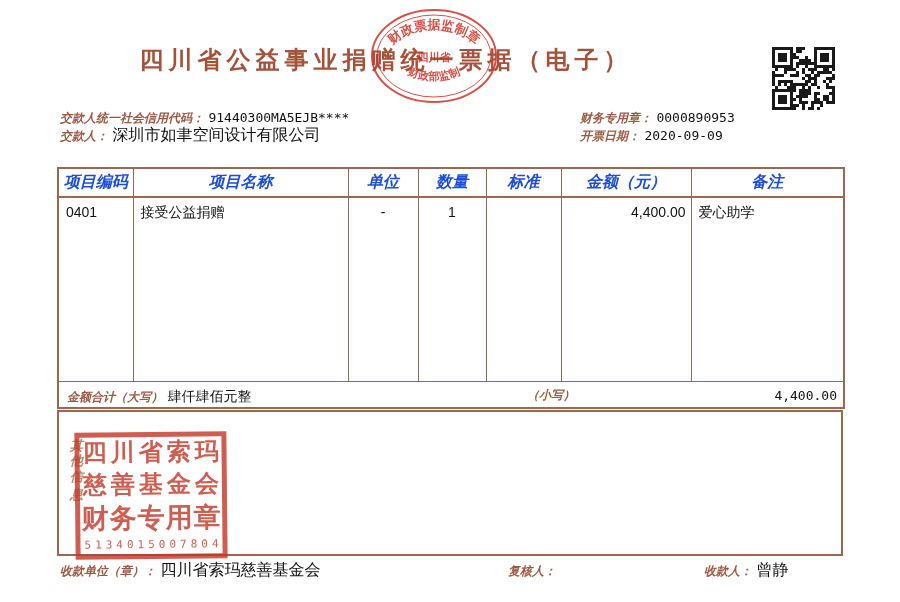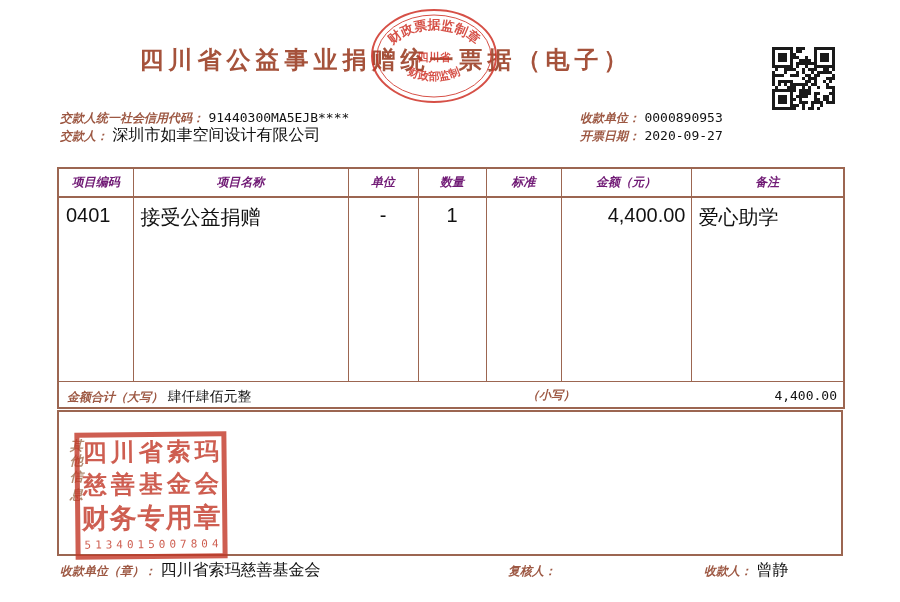--- a/index.html
+++ b/index.html
@@ -76,30 +76,30 @@
   .main-table th, .main-table td {
     border: 1px solid #9c6651;
     overflow: hidden;
   }
   .main-table { border: 2px solid #9c6651; }
   .main-table th {
     height: 29px;
     font-family: "Liberation Serif", serif;
     font-style: italic;
     font-weight: bold;
-    font-size: 12px;
-    color: #701a75;
+    font-size: 16px;
+    color: #1d4ed8;
     border-bottom-width: 2px;
   }
   .main-table td.data-cell {
     height: 184px;
     vertical-align: top;
     padding-top: 6px;
     font-family: "Liberation Sans", sans-serif;
-    font-size: 20px;
+    font-size: 14px;
     color: #111;
   }
   td.c-left   { text-align: left;  padding-left: 7px; }
   td.c-center { text-align: center; }
   td.c-right  { text-align: right; padding-right: 5px; font-family: "DejaVu Sans Mono", monospace; font-size: 13px; }
   .mono { font-family: "DejaVu Sans Mono", monospace; font-size: 13px; }
   
   .total-cell {
     position: relative;
     height: 27px;
@@ -373,26 +373,26 @@
       <span class="val">91440300MA5EJB****</span>
     </div>
     <div class="row">
       <span class="lbl">交款人：</span>
       <span class="val-cn">深圳市如聿空间设计有限公司</span>
     </div>
   </div>
 
   <div class="info info-right">
     <div class="row">
-      <span class="lbl">收款单位：</span>
+      <span class="lbl">财务专用章：</span>
       <span class="val">0000890953</span>
     </div>
     <div class="row">
       <span class="lbl">开票日期：</span>
-      <span class="val">2020-09-27</span>
+      <span class="val">2020-09-09</span>
     </div>
   </div>
 
   <table class="main-table">
     <colgroup>
       <col style="width:75px">
         <col style="width:215px">
         <col style="width:70px">
       <col style="width:68px">
         <col style="width:75px">

